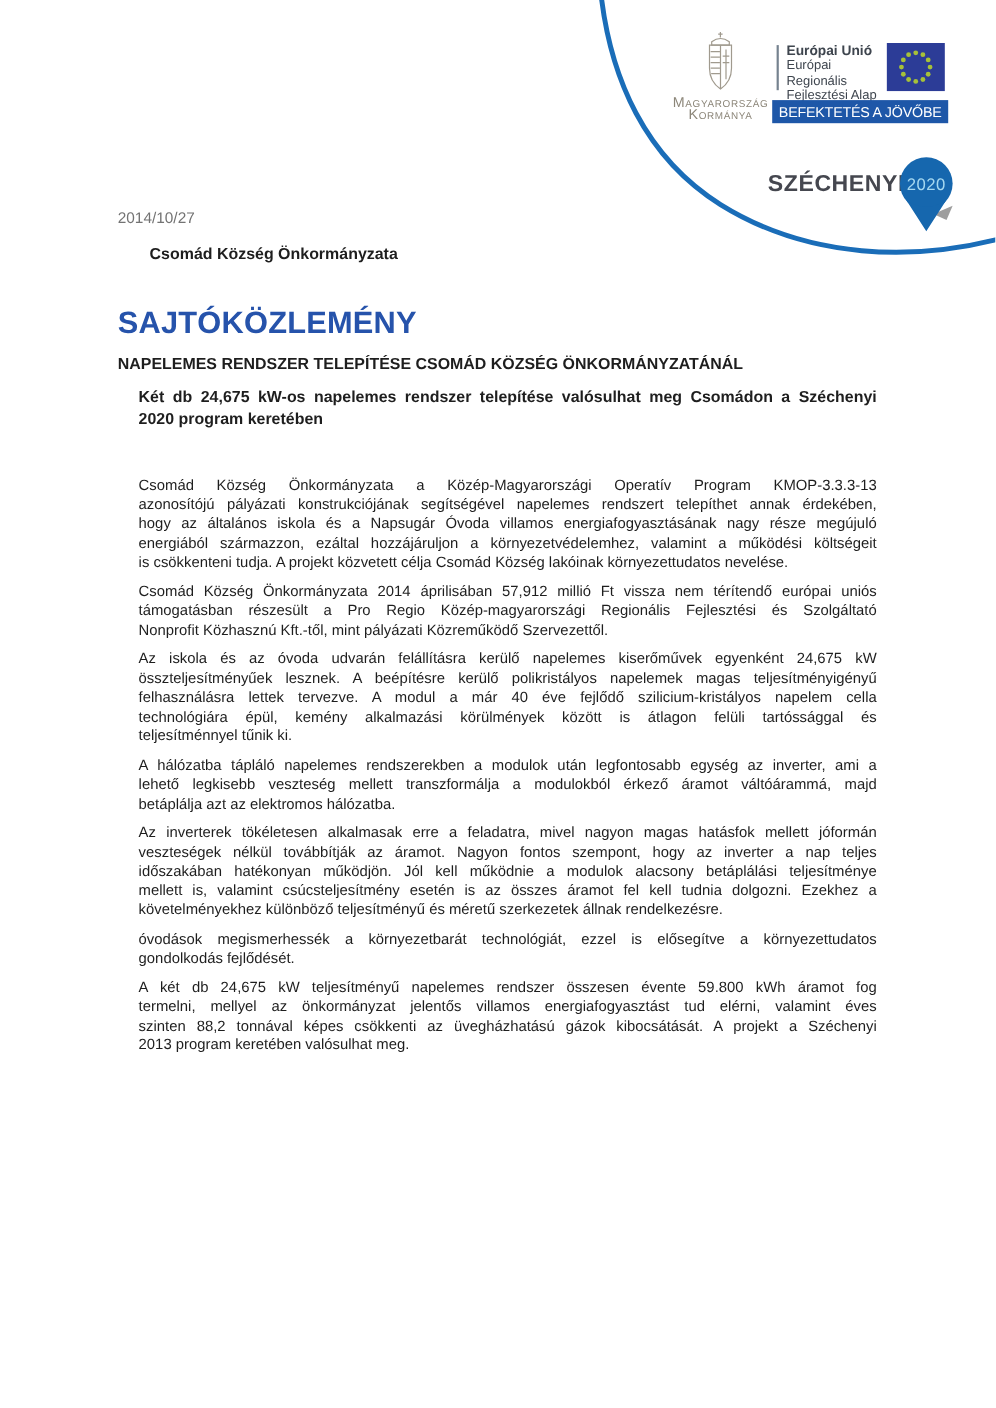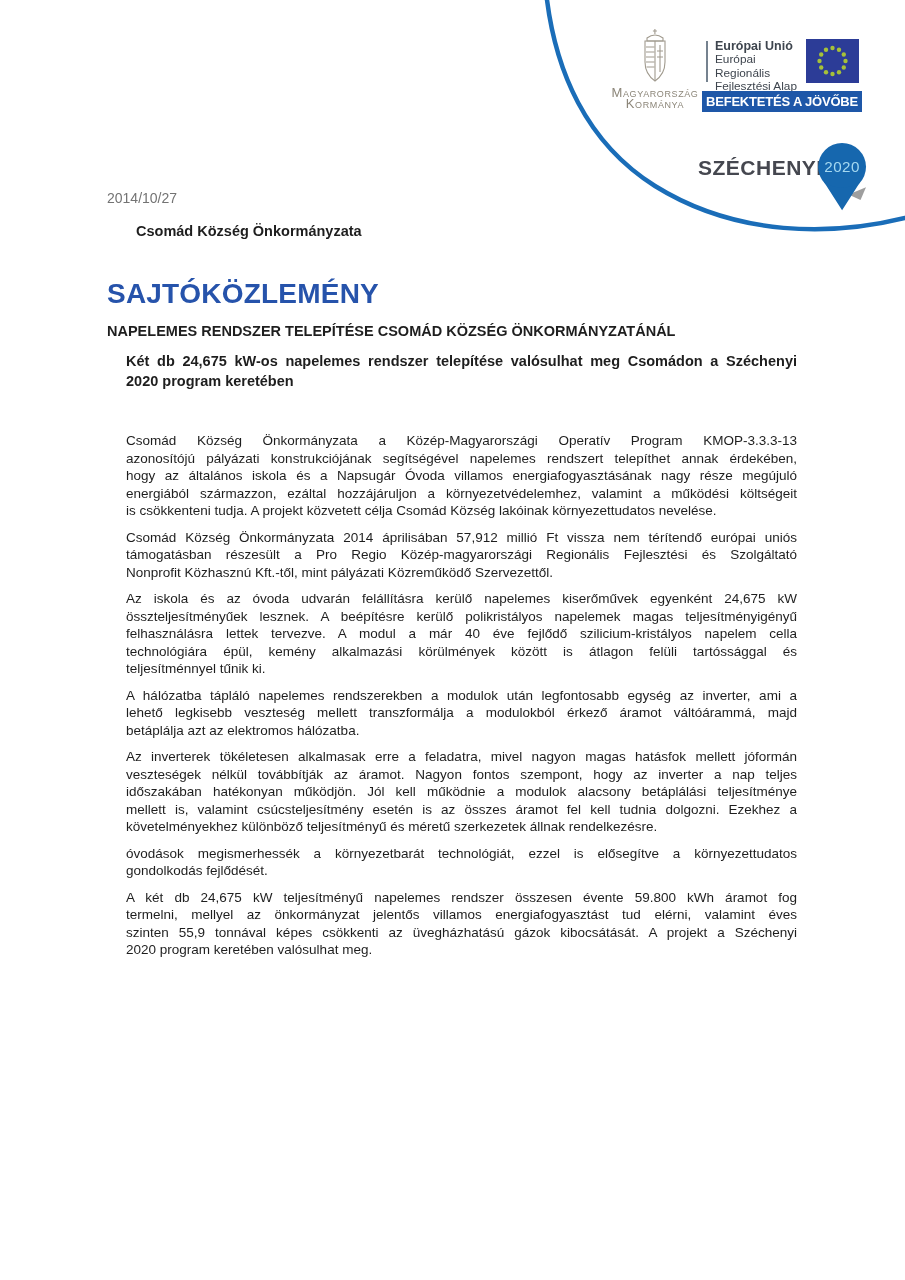--- a/index.html
+++ b/index.html
@@ -32,21 +32,21 @@
   .eu-text { position: absolute; left: 9px; top: 0; width: 95px; color: #3e454e; }
   .eu-line1 { font-weight: bold; font-size: 12.5px; line-height: 14px; }
   .eu-line2, .eu-line3 { font-size: 11.8px; line-height: 13.5px; }
   .eu-flag { position: absolute; left: 100px; top: 0px; }
 
   .banner {
     position: absolute; left: 702px; top: 91px;
     width: 160px; height: 21px;
     background: var(--banner_blue, #1e57a8);
     color: #ffffff;
-    font-weight: bold;
+    font-weight: normal;
     font-size: 13px;
     letter-spacing: -0.2px;
     display: flex; align-items: center; justify-content: center;
     white-space: nowrap;
   }
 
   .szechenyi { position: absolute; left: 698px; top: 150px; }
   .sz-word {
     font-weight: bold;
     font-size: 21px;
@@ -181,19 +181,19 @@
           <div class="jline">mellett is, valamint csúcsteljesítmény esetén is az összes áramot fel kell tudnia dolgozni. Ezekhez a</div>
           <div class="jline last">követelményekhez különböző teljesítményű és méretű szerkezetek állnak rendelkezésre.</div>
         </div>
         <div class="para">
           <div class="jline">óvodások megismerhessék a környezetbarát technológiát, ezzel is elősegítve a környezettudatos</div>
           <div class="jline last">gondolkodás fejlődését.</div>
         </div>
         <div class="para">
           <div class="jline">A két db 24,675 kW teljesítményű napelemes rendszer összesen évente 59.800 kWh áramot fog</div>
           <div class="jline">termelni, mellyel az önkormányzat jelentős villamos energiafogyasztást tud elérni, valamint éves</div>
-          <div class="jline">szinten 55,9 tonnával képes csökkenti az üvegházhatású gázok kibocsátását. A projekt a Széchenyi</div>
-          <div class="jline last">2020 program keretében valósulhat meg.</div>
+          <div class="jline">szinten 88,2 tonnával képes csökkenti az üvegházhatású gázok kibocsátását. A projekt a Széchenyi</div>
+          <div class="jline last">2013 program keretében valósulhat meg.</div>
         </div>
       </div>
   </div>
 
 </div>
 
 </body></html>

